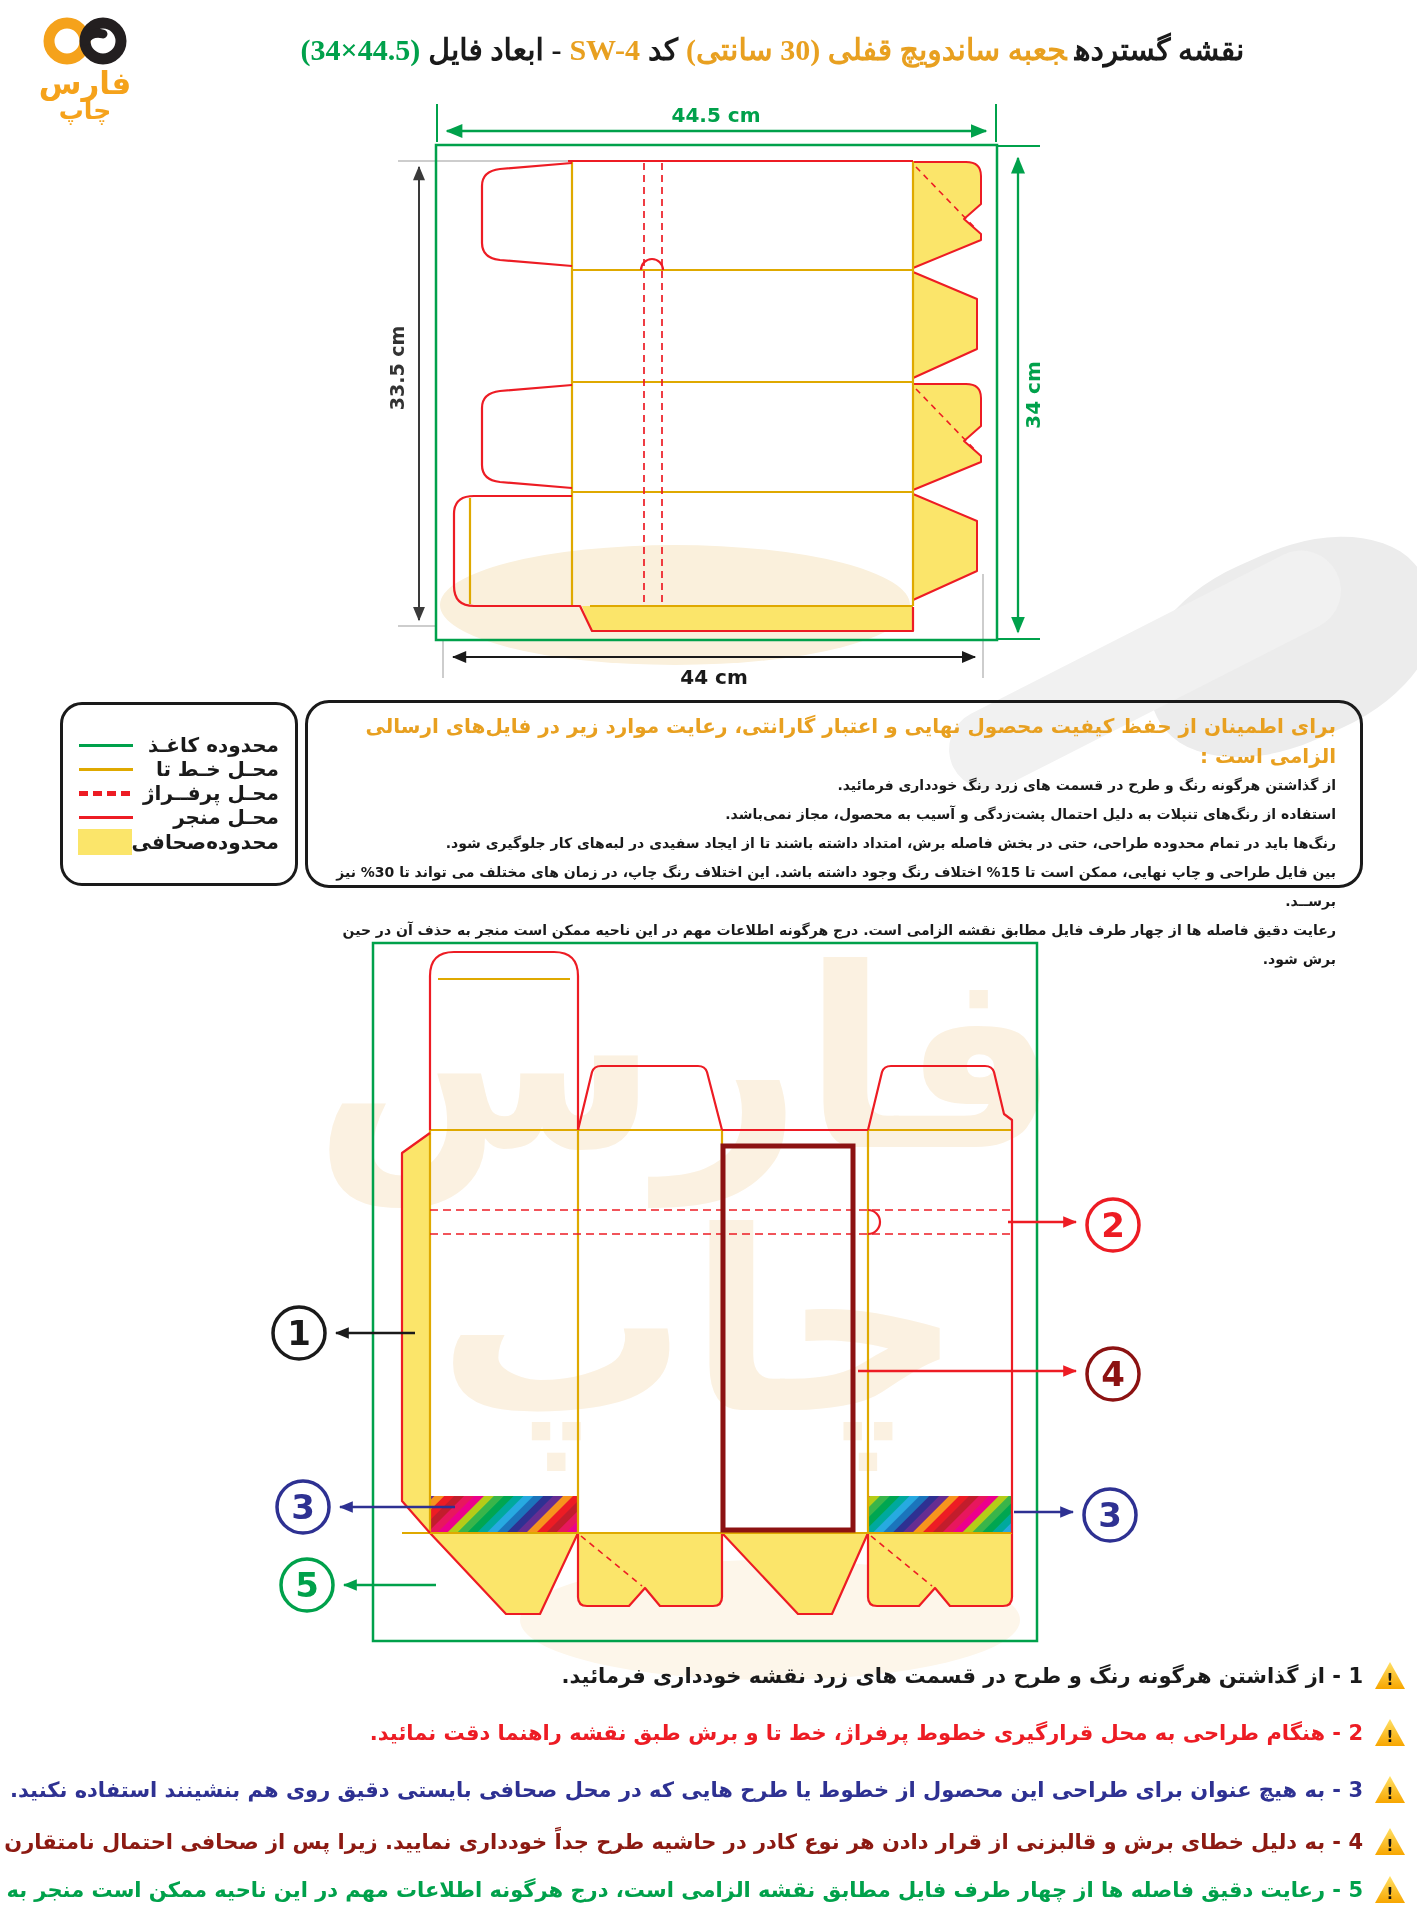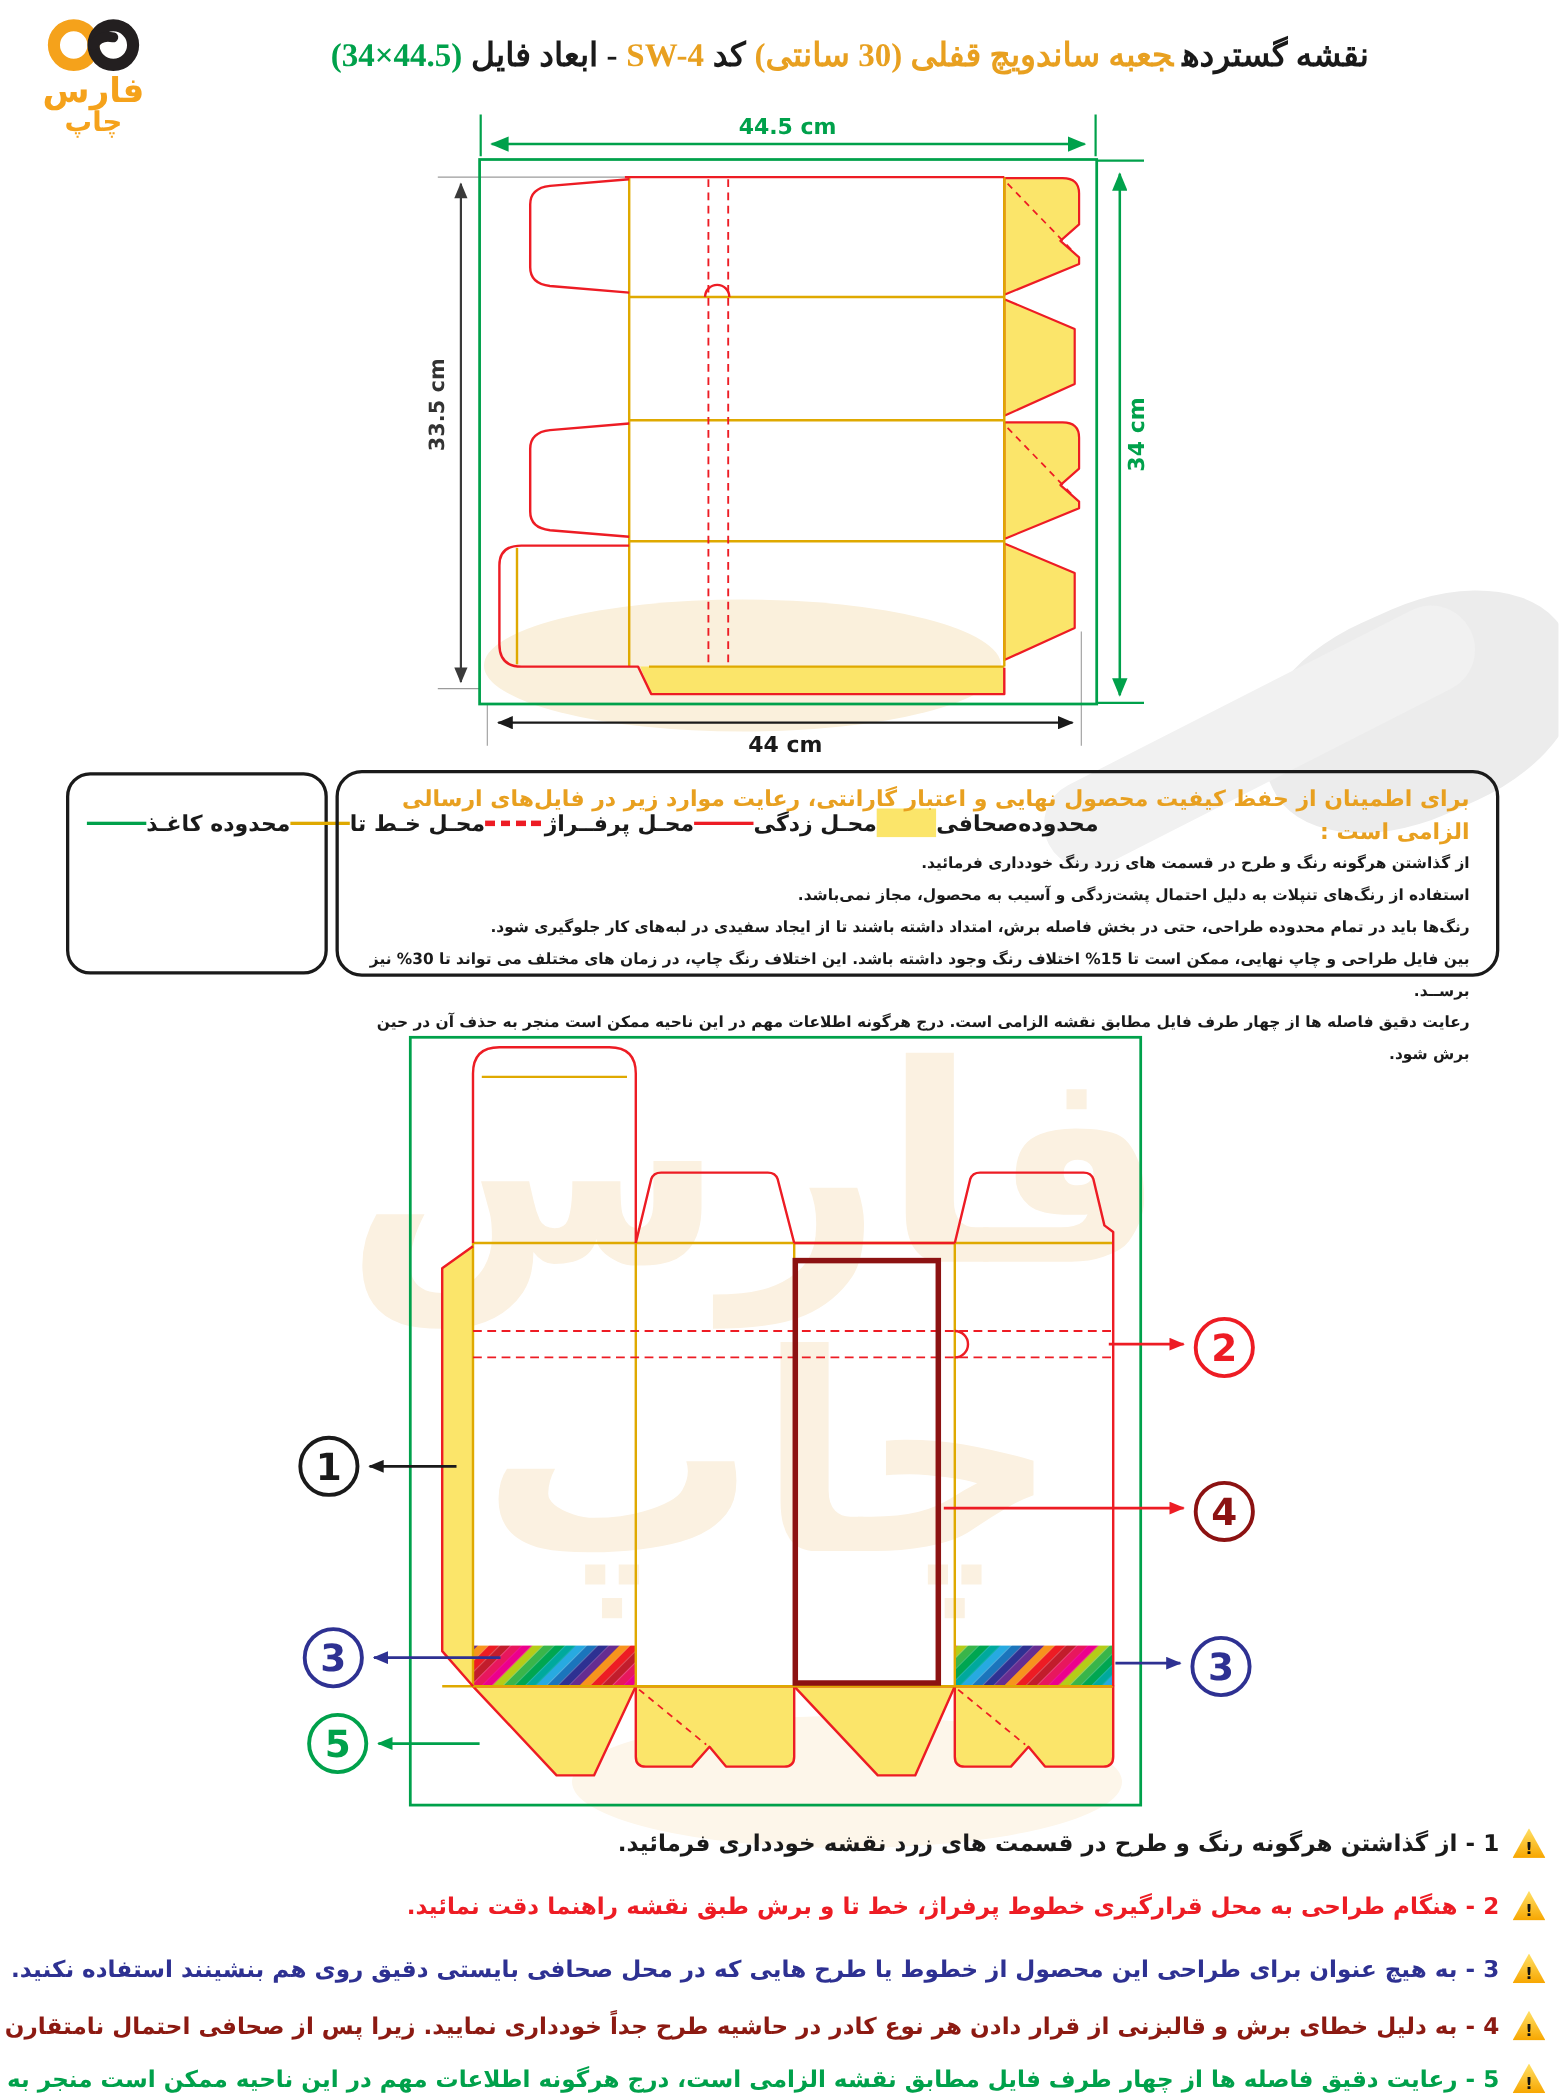--- a/index.html
+++ b/index.html
@@ -24,21 +24,21 @@
   .t-orange{color:#E8A020;}
   .t-green{color:#00A14B;}
   .t-black{color:#1A1A1A;}
   
   .dwg{position:absolute;z-index:1;}
   .d1{left:380px;top:95px;width:680px;height:600px;}
   .d2{left:230px;top:935px;width:950px;height:715px;}
   
   .legend{position:absolute;z-index:2;left:60px;top:702px;width:238px;height:184px;
           border:3px solid #1A1A1A;border-radius:22px;box-sizing:border-box;
-          padding:28px 16px;display:flex;flex-direction:row;justify-content:space-between;}
+          padding:28px 16px;display:flex;flex-direction:column;justify-content:space-between;}
   .leg-row{display:flex;direction:rtl;align-items:center;justify-content:space-between;height:30px;}
   .leg-label{font-size:20px;font-weight:bold;color:#1A1A1A;white-space:nowrap;}
   .leg-sample{width:54px;flex:0 0 54px;}
   .s-green{border-top:3px solid #00A14B;}
   .s-gold{border-top:3px solid #DFA900;}
   .s-reddash{height:5px;background:repeating-linear-gradient(90deg,#ED1C24 0 9px,transparent 9px 14px);}
   .s-red{border-top:3px solid #ED1C24;}
   .s-yellow{height:26px;background:#FBE56A;}
   
   .notice{position:absolute;z-index:2;left:305px;top:700px;width:1058px;height:188px;
@@ -172,21 +172,21 @@
     </div>
     <div class="leg-row">
       <span class="leg-label">محـل خـط تا</span>
       <span class="leg-sample s-gold"></span>
     </div>
     <div class="leg-row">
       <span class="leg-label">محـل پرفــراژ</span>
       <span class="leg-sample s-reddash"></span>
     </div>
     <div class="leg-row">
-      <span class="leg-label">محـل زدگی</span>
+      <span class="leg-label">محـل منجر</span>
       <span class="leg-sample s-red"></span>
     </div>
     <div class="leg-row">
       <span class="leg-label">محدوده‌صحافی</span>
       <span class="leg-sample s-yellow"></span>
     </div>
   </div>
 
   <div class="notice">
     <div class="notice-head">برای اطمینان از حفظ کیفیت محصول نهایی و اعتبار گارانتی، رعایت موارد زیر در فایل‌های ارسالی الزامی است :</div>

